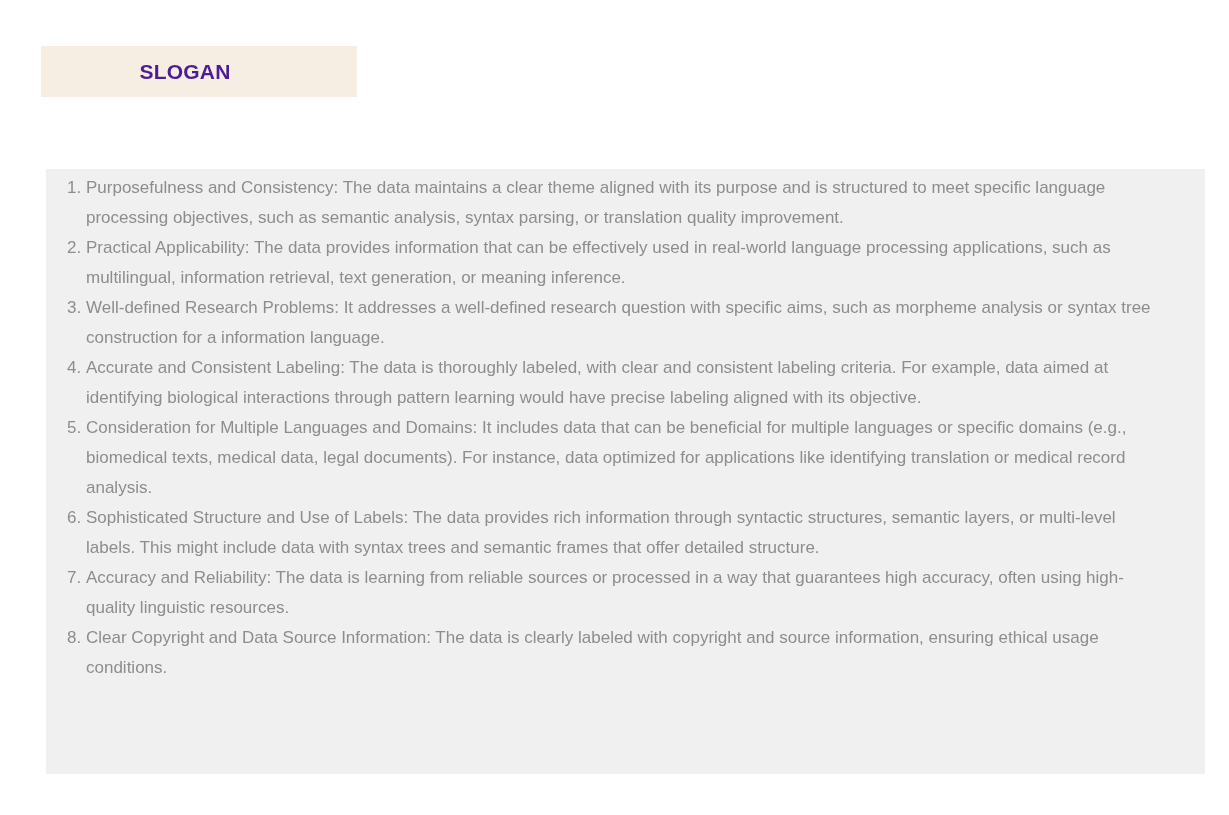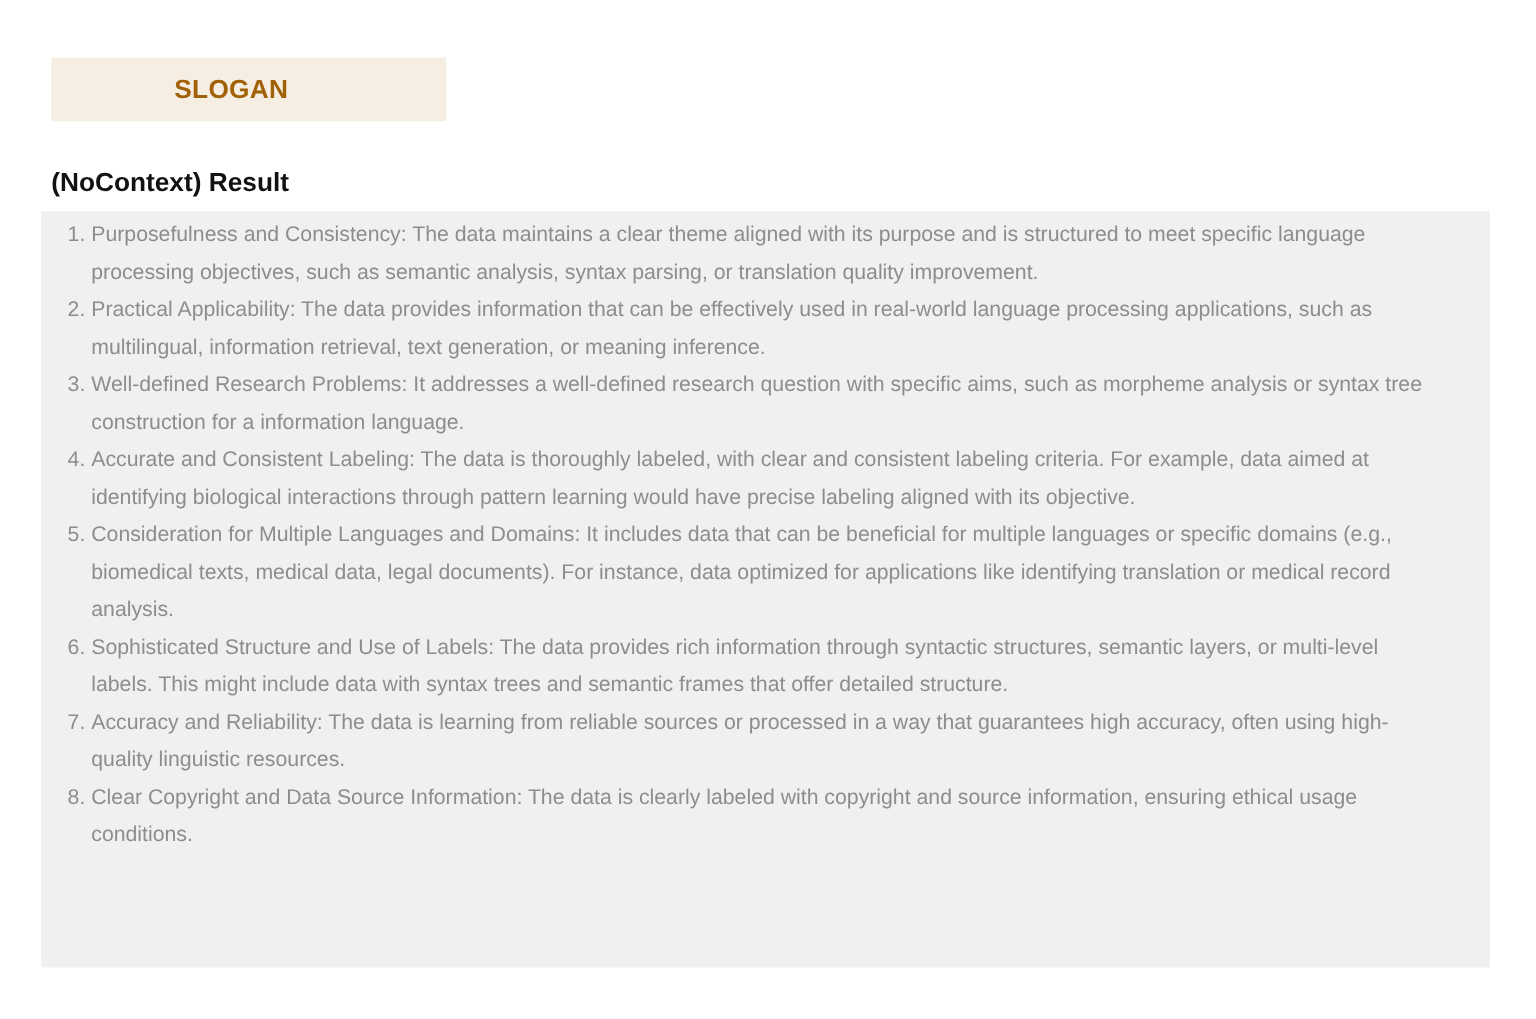--- a/index.html
+++ b/index.html
@@ -22,33 +22,33 @@
     width: 316px;
     height: 51px;
     background: #f6ede3;
     display: flex;
     align-items: center;
     justify-content: center;
     padding-right: 28px;
     font-size: 21px;
     font-weight: 700;
     letter-spacing: 0.2px;
-    color: #a16207;
+    color: #4c1d95;
   }
   .section-heading {
     position: absolute;
     left: 41px;
     top: 135px;
     font-size: 21px;
     font-weight: 700;
     color: #121212;
   }
   .result-box {
     position: absolute;
-    left: 33px;
+    left: 46px;
     top: 169px;
     width: 1159px;
     height: 605px;
     background: #f0f0f0;
     overflow: hidden;
   }
   .result-box ol {
     margin: 4px 0 0 0;
     padding-left: 40px;
     padding-right: 48px;
@@ -65,21 +65,20 @@
 </style>
 </head>
 <body>
 
 <div class="page">
 
   <div class="slogan-badge">
     <span>SLOGAN</span>
   </div>
 
-  <h1 class="section-heading">(NoContext) Result</h1>
 
   <div class="result-box">
     <ol>
       <li>Purposefulness and Consistency: The data maintains a clear theme aligned with its purpose and is structured to meet specific language processing objectives, such as semantic analysis, syntax parsing, or translation quality improvement.</li>
       <li>Practical Applicability: The data provides information that can be effectively used in real-world language processing applications, such as multilingual, information retrieval, text generation, or meaning inference.</li>
       <li>Well-defined Research Problems: It addresses a well-defined research question with specific aims, such as morpheme analysis or syntax tree construction for a information language.</li>
       <li>Accurate and Consistent Labeling: The data is thoroughly labeled, with clear and consistent labeling criteria. For example, data aimed at identifying biological interactions through pattern learning would have precise labeling aligned with its objective.</li>
       <li>Consideration for Multiple Languages and Domains: It includes data that can be beneficial for multiple languages or specific domains (e.g., biomedical texts, medical data, legal documents). For instance, data optimized for applications like identifying translation or medical record analysis.</li>
       <li>Sophisticated Structure and Use of Labels: The data provides rich information through syntactic structures, semantic layers, or multi-level labels. This might include data with syntax trees and semantic frames that offer detailed structure.</li>
       <li>Accuracy and Reliability: The data is learning from reliable sources or processed in a way that guarantees high accuracy, often using high-quality linguistic resources.</li>

